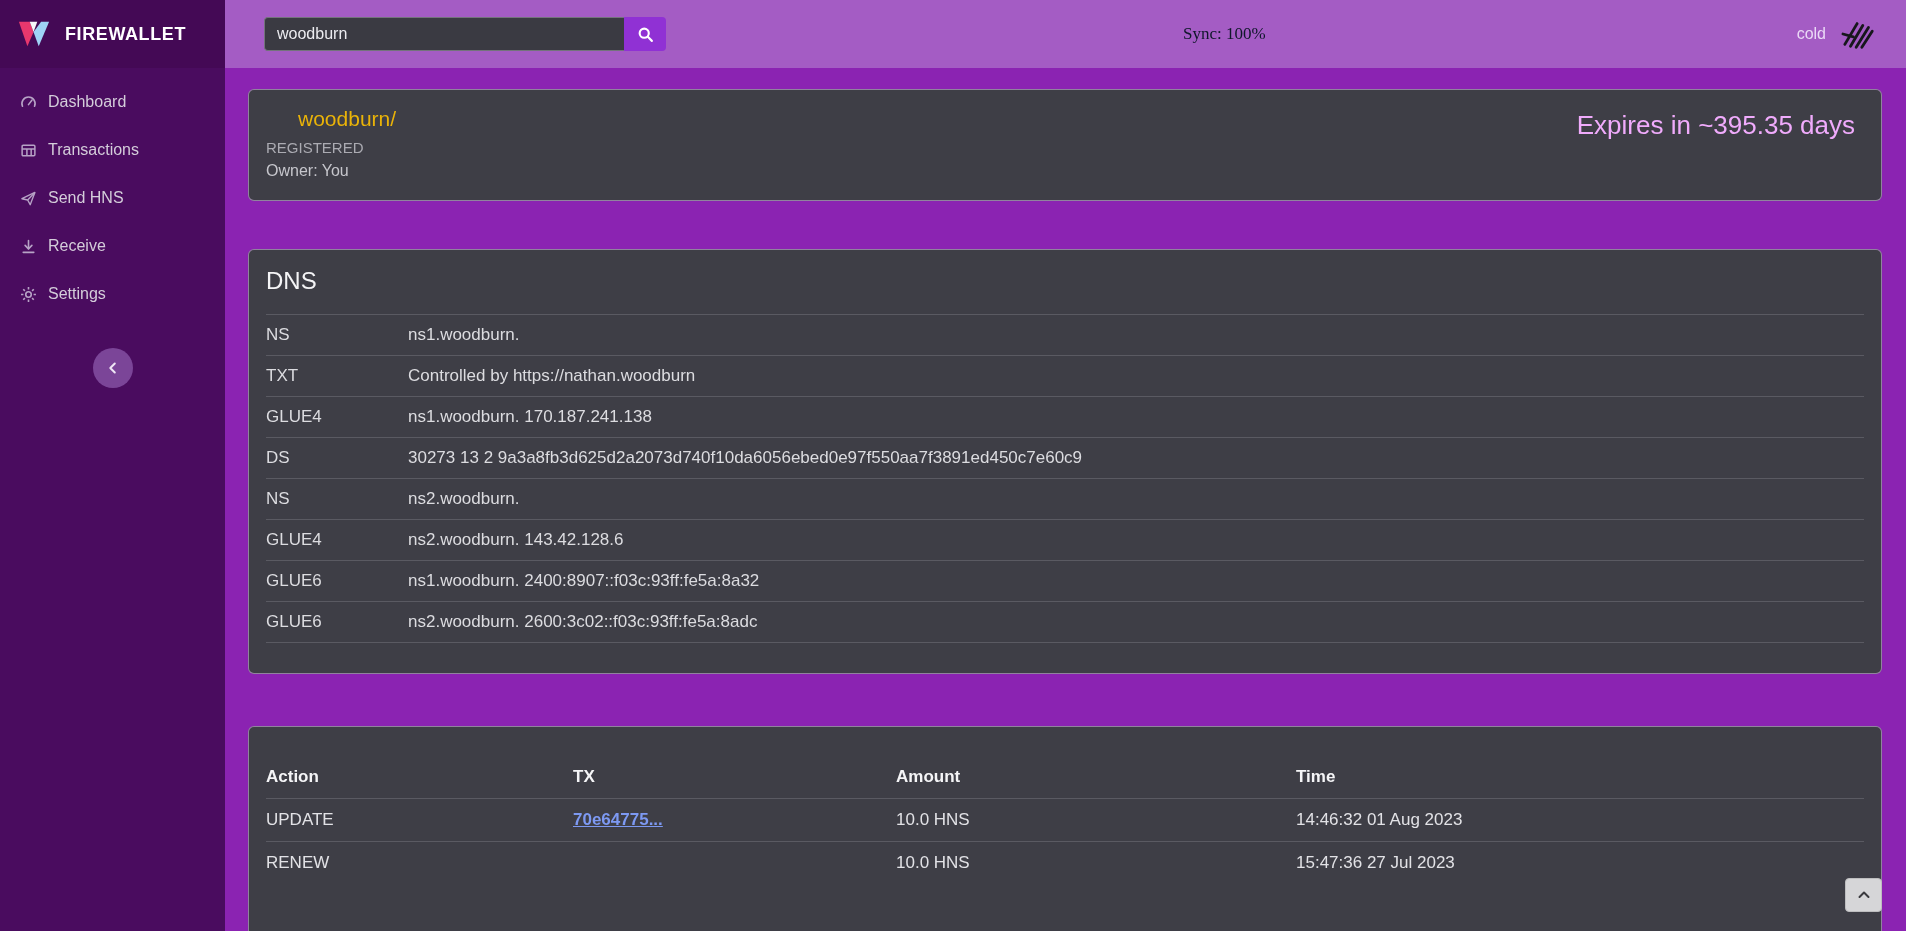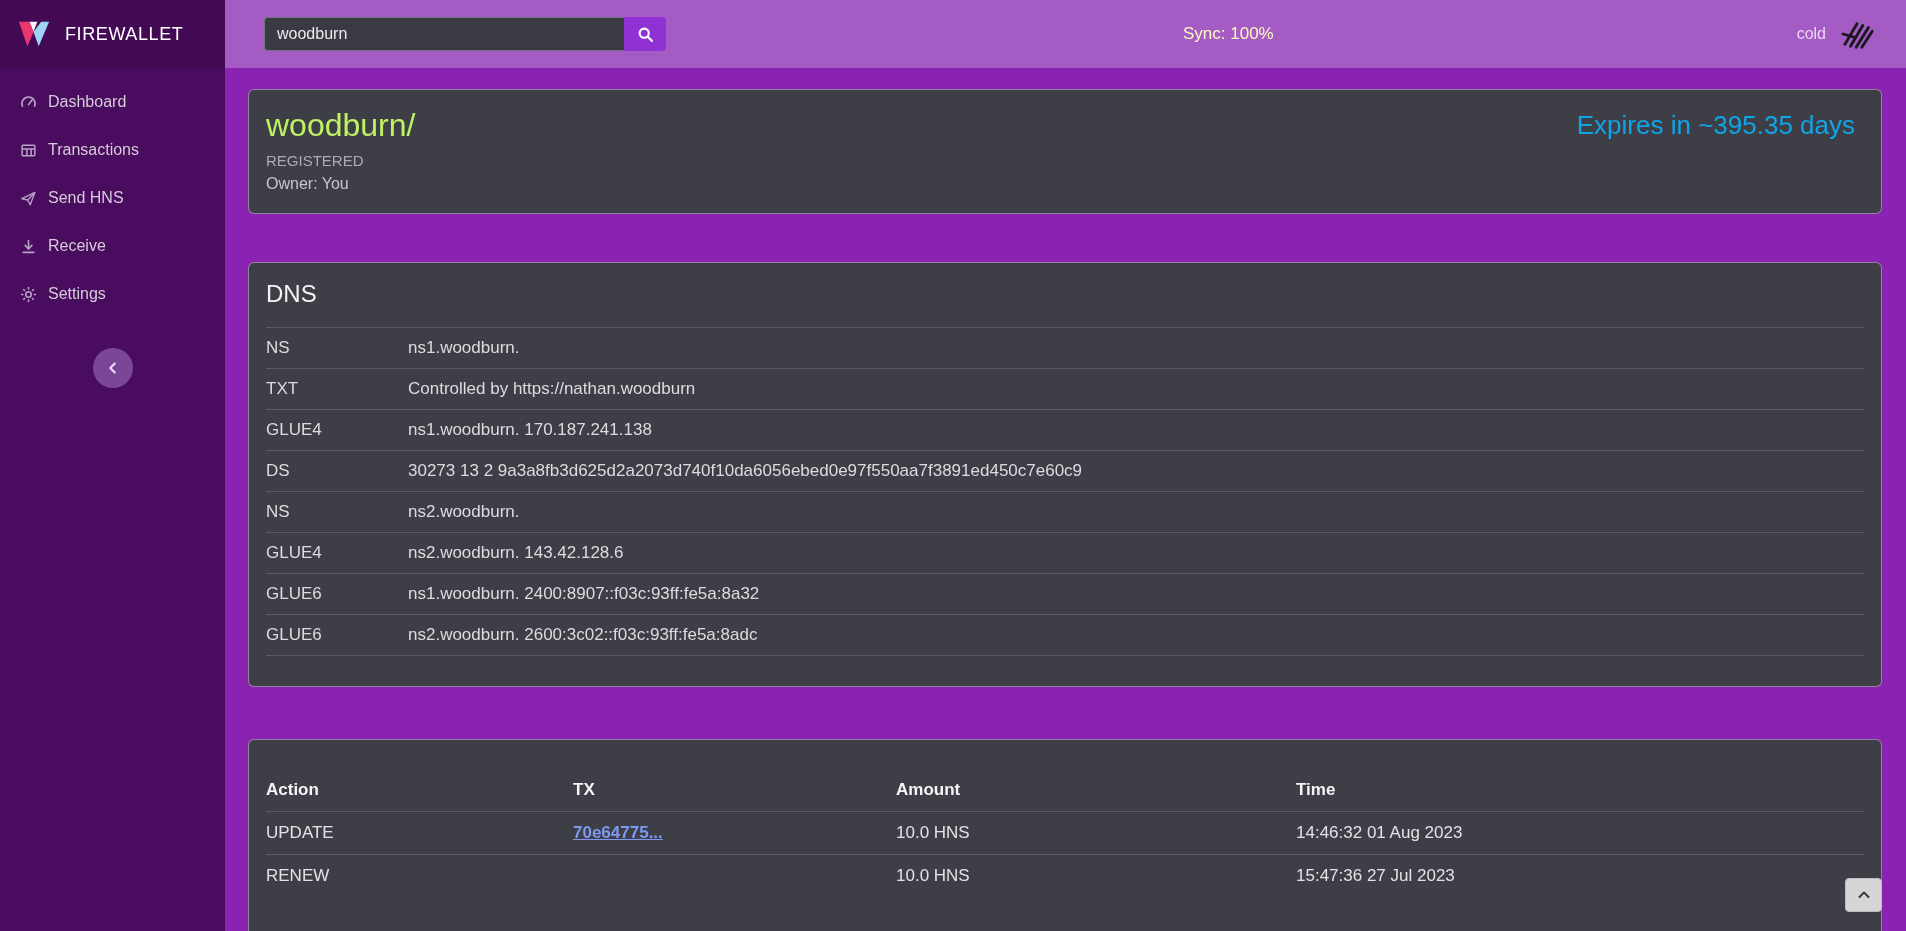--- a/index.html
+++ b/index.html
@@ -12,46 +12,46 @@
     --card-bg:#3e3e46;
     --link:#7d99f2;
   }
   *{box-sizing:border-box;margin:0;padding:0;}
   html,body{width:1906px;height:931px;overflow:hidden;}
   body{font-family:"Liberation Sans",sans-serif;background:var(--content-bg);position:relative;color:#e4e4e8;}
 
   
   .sidebar{position:absolute;left:0;top:0;width:225px;height:100%;background:var(--sidebar-bg);z-index:20;}
   .brand{height:68px;display:flex;align-items:center;gap:12px;padding:0 15px;background:var(--sidebar-brand-bg);}
-  .brand-title{color:#fff;font-weight:normal;font-size:18px;letter-spacing:.6px;}
+  .brand-title{color:#fff;font-weight:bold;font-size:18px;letter-spacing:.6px;}
   .nav{margin-top:10px;}
   .nav-item{display:flex;align-items:center;gap:11px;padding:15px 20px;color:#d4cdda;font-size:16px;cursor:pointer;}
   .nav-item .icon{width:17px;height:17px;color:#b7a3c6;display:inline-flex;flex:0 0 auto;}
   .collapse-btn{position:absolute;left:50%;transform:translateX(-50%);top:348px;width:40px;height:40px;border-radius:50%;background:#7b4598;border:none;display:flex;align-items:center;justify-content:center;cursor:pointer;}
 
   
   .topbar{position:absolute;left:225px;top:0;right:0;height:68px;background:var(--topbar-bg);display:flex;align-items:center;padding:0 26px 0 39px;z-index:10;}
   .search{display:flex;height:34px;}
   .search input{width:360px;background:#3a3a42;border:1px solid #73737b;border-right:none;border-radius:4px 0 0 4px;color:#ececf0;font-size:16px;padding:8px 12px;outline:none;font-family:inherit;}
   .search button{width:42px;background:var(--accent);border:none;border-radius:0 4px 4px 0;display:flex;align-items:center;justify-content:center;cursor:pointer;}
-  .sync{position:absolute;left:958px;top:50%;transform:translateY(-50%);color:#fef9c3;font-size:17px;}
+  .sync{position:absolute;left:958px;top:50%;transform:translateY(-50%);color:#0f172a;font-size:17px;font-family:Liberation Serif, serif;}
   .top-right{margin-left:auto;display:flex;align-items:center;gap:12px;}
   .wallet-name{color:#ead9f6;font-size:16px;cursor:pointer;}
 
   
   .content{position:absolute;left:225px;top:68px;right:0;bottom:0;overflow:hidden;padding:21px 24px 0 23px;}
   .card{background:var(--card-bg);border:1px solid rgba(226,199,244,.5);border-radius:6px;}
 
   .name-card{padding:17px 24px 20px 17px;position:relative;margin-bottom:48px;}
-  .name-title{font-size:32px;color:#bef264;font-weight:500;}
+  .name-title{font-size:21px;color:#eab308;font-weight:500;margin-left:32px;}
   .name-status{font-size:15px;color:#ababb2;margin-top:8px;}
   .name-owner{font-size:16px;color:#c6c6cc;margin-top:6px;}
   .name-actions{margin-top:15px;display:flex;gap:13px;}
   .btn{background:var(--accent);color:#fff;border:none;border-radius:4px;font-size:17px;padding:0 17px;height:34px;cursor:pointer;font-family:inherit;}
-  .expires{position:absolute;top:20px;right:26px;font-size:26px;color:#0ea5e9;}
+  .expires{position:absolute;top:20px;right:26px;font-size:26px;color:#f0abfc;}
 
   .section-title{font-size:24px;color:#f4f4f6;font-weight:400;}
   .dns-card{padding:17px 17px 30px 17px;margin-bottom:52px;}
   table{width:100%;border-collapse:collapse;font-size:17px;}
   .dns-table{margin-top:19px;border-bottom:1px solid #5a5a62;}
   .dns-table tr{border-top:1px solid #5a5a62;}
   .dns-table td{padding:10px 8px 10px 0;color:#dcdce0;}
   .dns-type{width:142px;}
 
   .history-card{padding:17px 17px 60px 17px;}

